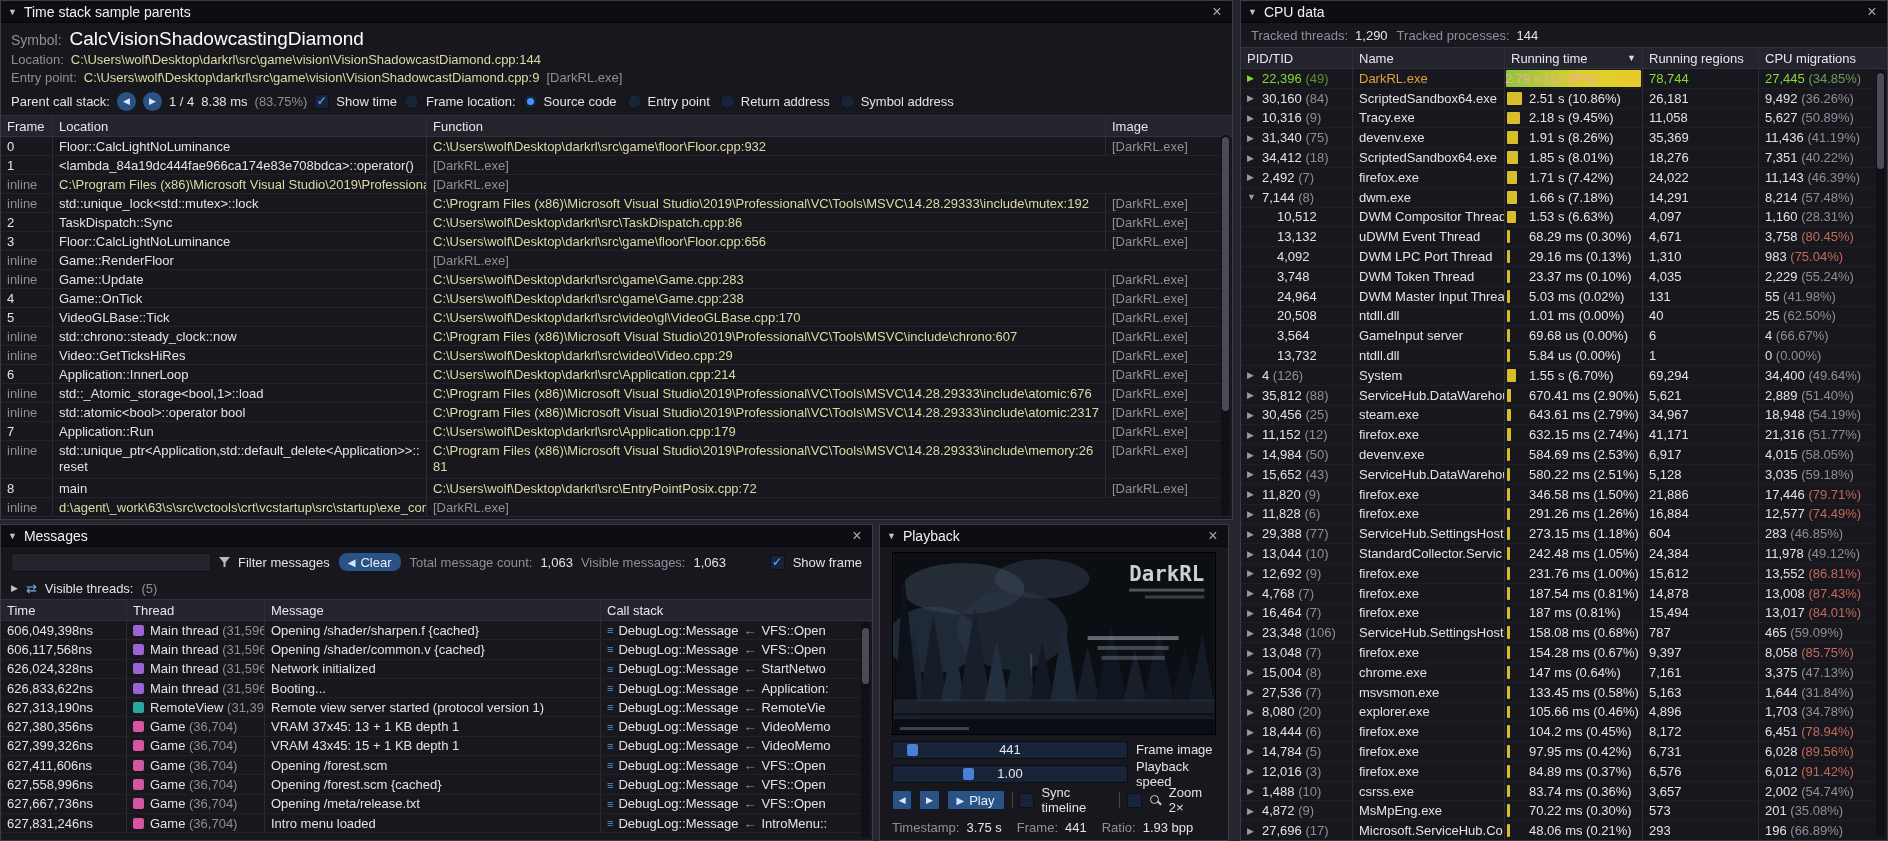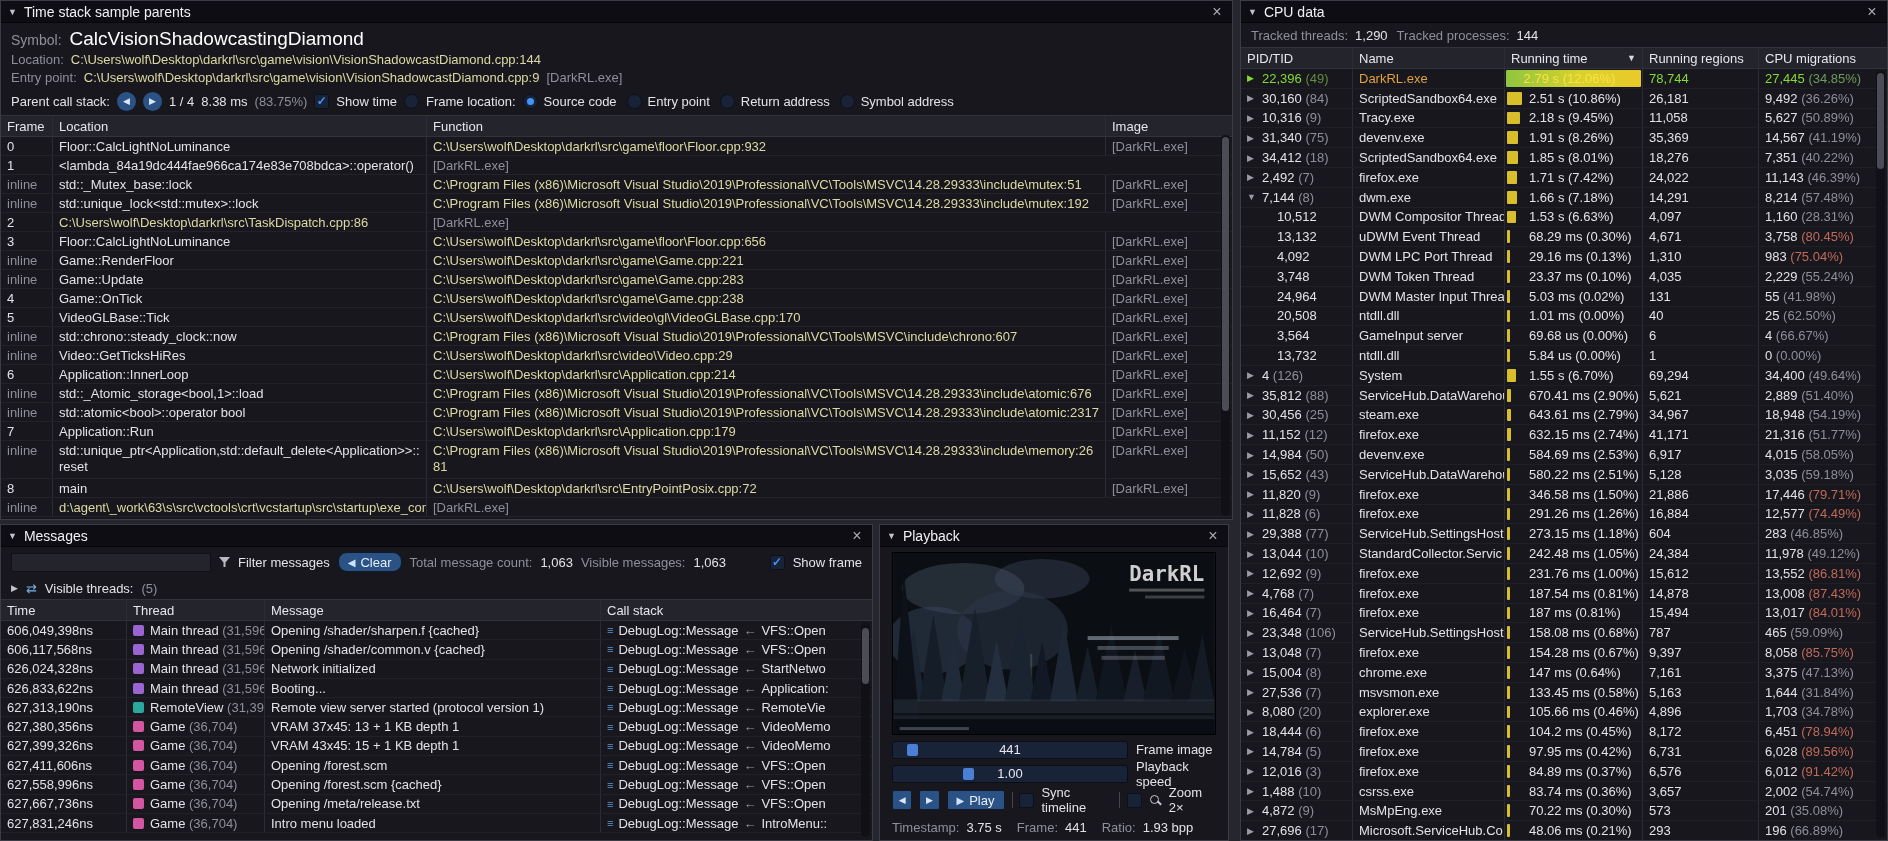--- a/index.html
+++ b/index.html
@@ -70,21 +70,21 @@
 .cpu-body{flex:1;overflow:hidden;position:relative}
 .cpu-row{display:grid;grid-template-columns:112px 152px 138px 116px 1fr;height:19.8px;border-bottom:1px solid #1f1f26;align-items:center}
 .exp{width:15px;color:#9a9aa2;font-size:9px;display:inline-block;flex:0 0 auto}
 .pidv{color:#e2e2e8}
 .cnt{color:var(--dim,#8f8f99)}
 .lvl1 .c-pid{padding-left:36px}
 .c-time{position:relative}
 .c-time .bar{position:absolute;left:2px;top:3px;bottom:3px;background:var(--bar-yellow,#d9be2c);border-radius:1px}
 .c-time .bar.grad{left:1px;top:1px;bottom:1px;background:linear-gradient(90deg,var(--bar-gradient-from,#8ec63e),#d9d22c 55%,var(--bar-gradient-to,#eac92a))}
 .bar-text{position:relative;padding-left:18px;color:#e2e2e8}
-.cpu-row.hl .bar-text{position:absolute;left:0;right:8px;text-align:center;padding:0;color:#fde047}
+.cpu-row.hl .bar-text{position:absolute;left:0;right:8px;padding:0;color:#fca5a5}
 .migp{color:var(--dim,#8f8f99)}
 .migp.hot{color:var(--migration-hot,#c06a5a)}
 .migp-hl{color:#6f9b5a}
 .cpu-row.hl .exp,.cpu-row.hl .pidv,.cpu-row.hl .c-reg,.cpu-row.hl .migv{color:var(--highlight-green,#86d936)}
 .cpu-row.hl .cnt{color:#5e8f3a}
 .cpu-row.hl .c-name{color:var(--highlight-orange,#e0a23c)}
 .sort{margin-left:auto;font-size:9px;color:#d8d8de}
 
 .vscroll{position:absolute;width:9px;background:#101016;border-radius:4px}
 .vscroll .thumb{position:absolute;left:1px;right:1px;background:#4c4c56;border-radius:4px}
@@ -168,45 +168,44 @@
         <div class="cell loc">C:\Users\wolf\Desktop\darkrl\src\game\floor\Floor.cpp:932</div>
         <div class="cell dim">[DarkRL.exe]</div>
       </div>
       <div class="cs-row">
         <div class="cell">1</div>
         <div class="cell">&lt;lambda_84a19dc444fae966ca174e83e708bdca&gt;::operator()</div>
         <div class="cell dim">[DarkRL.exe]</div>
       </div>
       <div class="cs-row">
         <div class="cell dim">inline</div>
-        <div class="cell">std::_Mutex_base::lock</div>
         <div class="cell loc">C:\Program Files (x86)\Microsoft Visual Studio\2019\Professional\VC\Tools\MSVC\14.28.29333\include\mutex:51</div>
         <div class="cell dim">[DarkRL.exe]</div>
       </div>
       <div class="cs-row">
         <div class="cell dim">inline</div>
         <div class="cell">std::unique_lock&lt;std::mutex&gt;::lock</div>
         <div class="cell loc">C:\Program Files (x86)\Microsoft Visual Studio\2019\Professional\VC\Tools\MSVC\14.28.29333\include\mutex:192</div>
         <div class="cell dim">[DarkRL.exe]</div>
       </div>
       <div class="cs-row">
         <div class="cell">2</div>
+        <div class="cell">TaskDispatch::Sync</div>
         <div class="cell loc">C:\Users\wolf\Desktop\darkrl\src\TaskDispatch.cpp:86</div>
         <div class="cell dim">[DarkRL.exe]</div>
       </div>
       <div class="cs-row">
         <div class="cell">3</div>
         <div class="cell">Floor::CalcLightNoLuminance</div>
         <div class="cell loc">C:\Users\wolf\Desktop\darkrl\src\game\floor\Floor.cpp:656</div>
         <div class="cell dim">[DarkRL.exe]</div>
       </div>
       <div class="cs-row">
         <div class="cell dim">inline</div>
         <div class="cell">Game::RenderFloor</div>
-        <div class="cell loc">C:\Users\wolf\Desktop\darkrl\src\game\Game.cpp:221</div>
         <div class="cell dim">[DarkRL.exe]</div>
       </div>
       <div class="cs-row">
         <div class="cell dim">inline</div>
         <div class="cell">Game::Update</div>
         <div class="cell loc">C:\Users\wolf\Desktop\darkrl\src\game\Game.cpp:283</div>
         <div class="cell dim">[DarkRL.exe]</div>
       </div>
       <div class="cs-row">
         <div class="cell">4</div>
@@ -653,21 +652,21 @@
           <span class="pidv">31,340</span>
           <span class="cnt">&nbsp;(75)</span>
         </div>
         <div class="cell c-name">devenv.exe</div>
         <div class="cell c-time">
           <span class="bar" style="width: 11px;"></span>
           <span class="bar-text">1.91 s (8.26%)</span>
         </div>
         <div class="cell c-reg">35,369</div>
         <div class="cell c-mig">
-          <span class="migv">14,567</span>
+          <span class="migv">11,436</span>
           <span class="migp ">&nbsp;(41.19%)</span>
         </div>
       </div>
       <div class="cpu-row">
         <div class="cell c-pid">
           <span class="exp">▶</span>
           <span class="pidv">34,412</span>
           <span class="cnt">&nbsp;(18)</span>
         </div>
         <div class="cell c-name">ScriptedSandbox64.exe</div>

